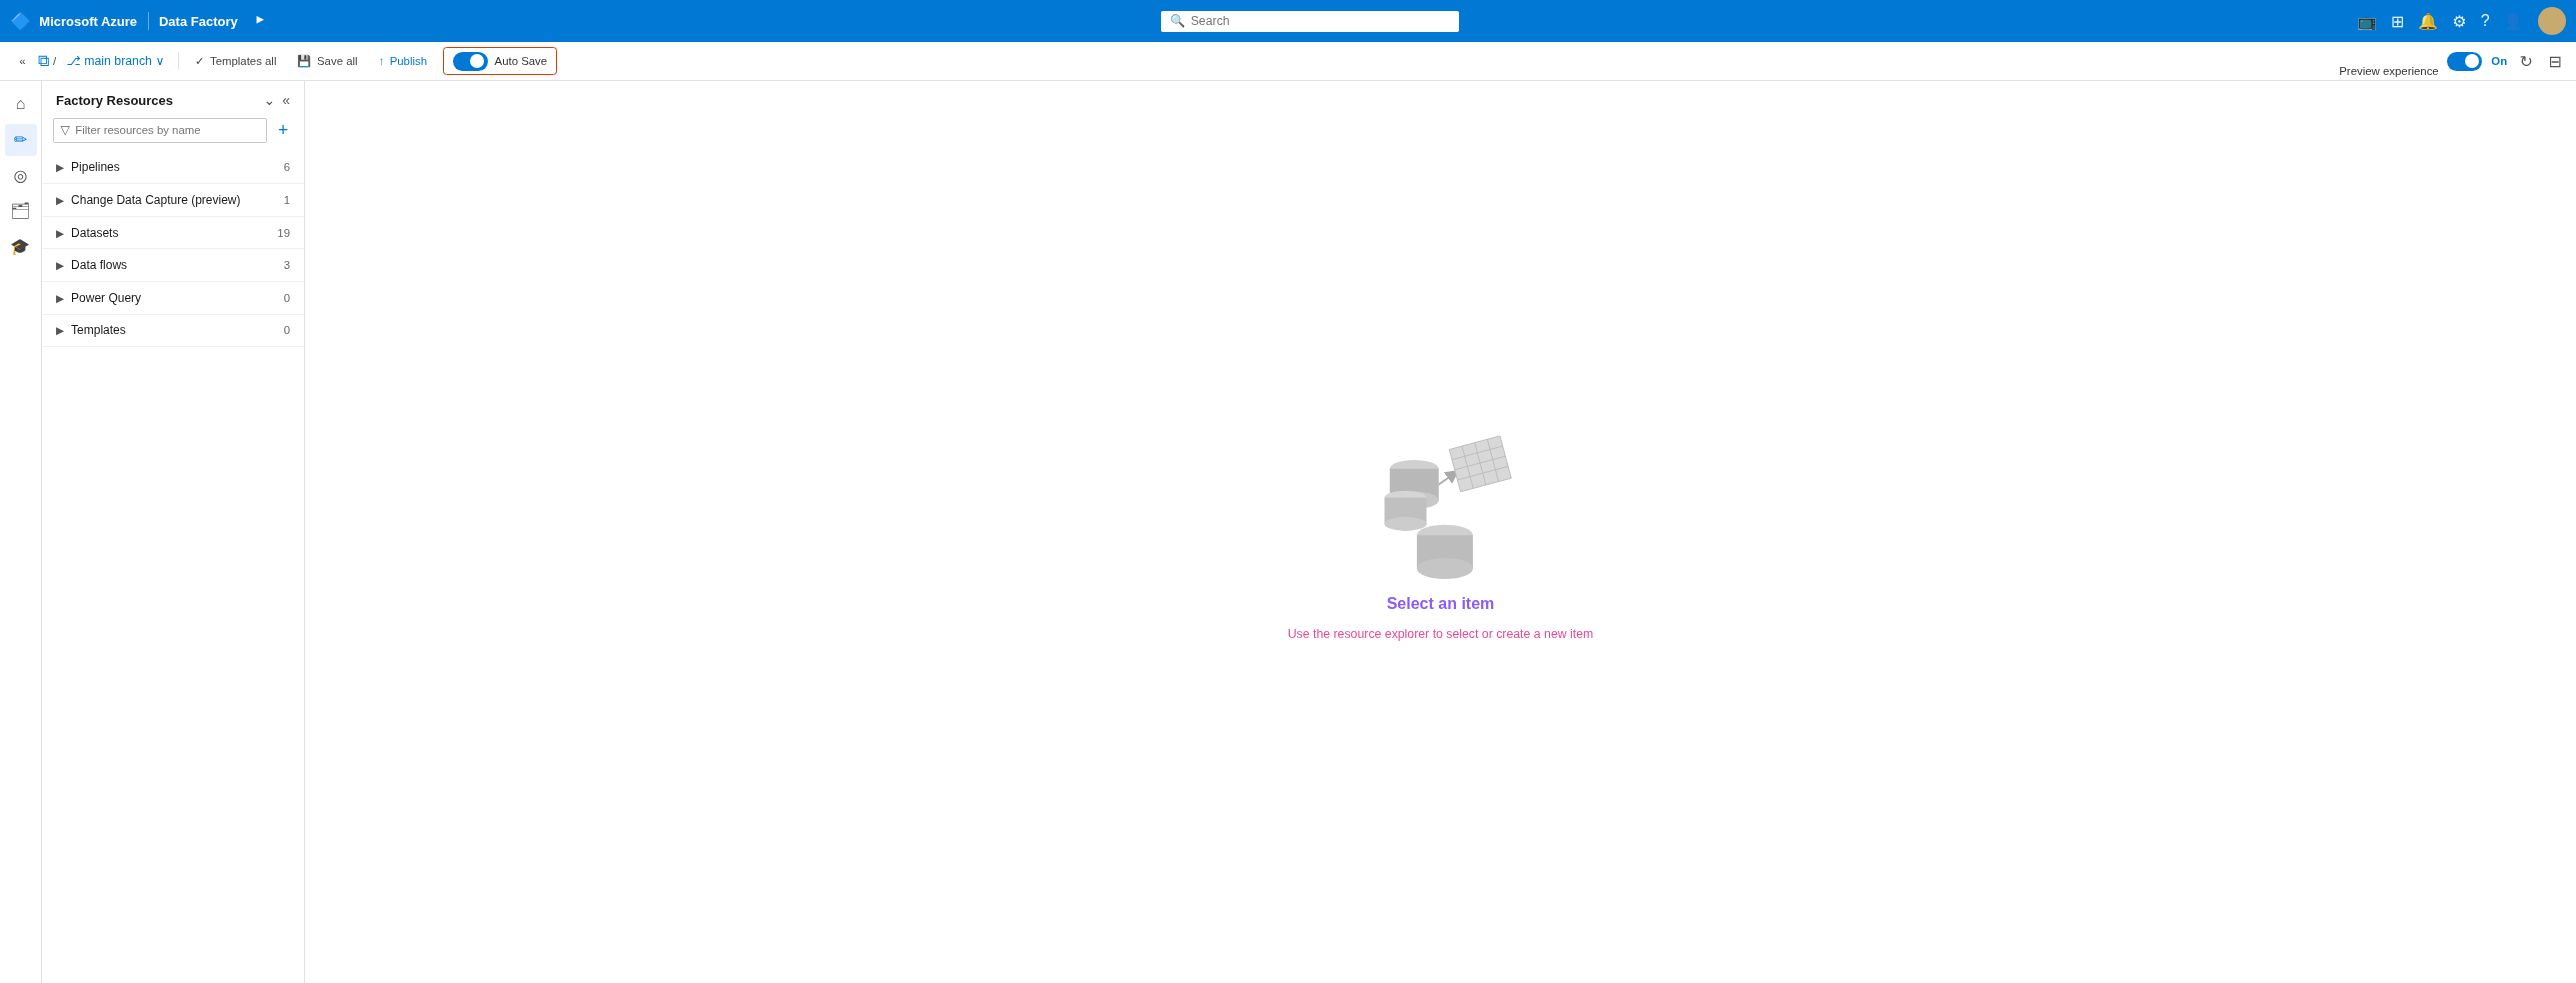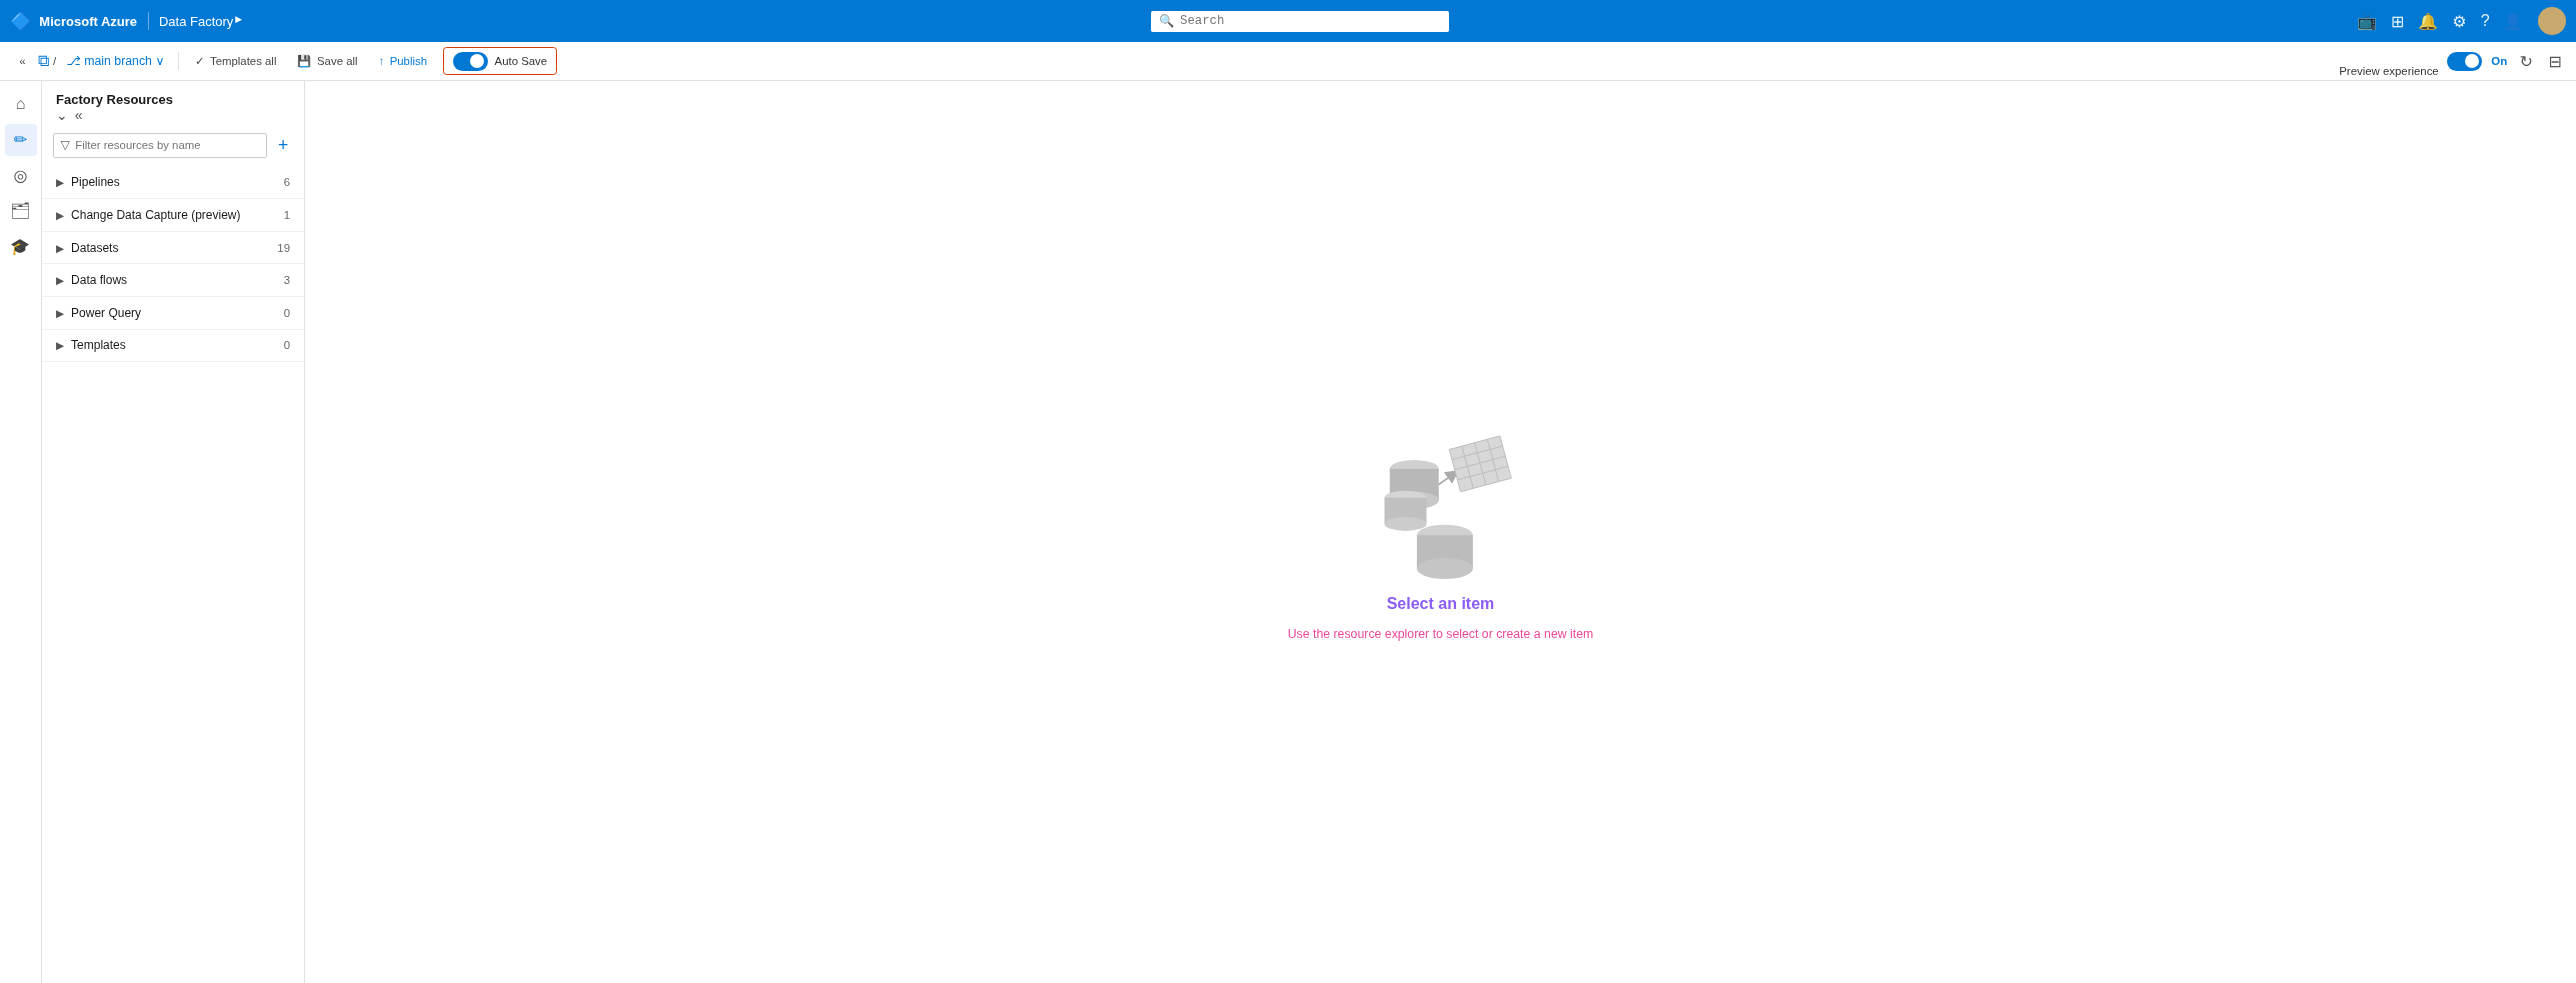--- a/index.html
+++ b/index.html
@@ -23,23 +23,23 @@
       font-weight: 600;
       white-space: nowrap;
     }
     .top-nav-divider {
       width: 0.9px;
       height: 17.5px;
       background: rgba(255,255,255,0.4);
     }
     .top-nav-app-name {
       display: flex;
-      gap: 2px;
+      gap: 19px;
       font-size: 13px;
-      font-weight: 400;
+      font-weight: 700;
       white-space: nowrap;
     }
     .top-nav-search {
       flex: 1;
       display: flex;
       justify-content: center;
     }
     .search-box {
       display: flex;
       align-items: center;
@@ -49,21 +49,20 @@
       gap: 5.3px;
       width: 298px;
     }
     .search-box input {
       border: none;
       outline: none;
       font-size: 12.3px;
       color: #737373;
       width: 100%;
       background: transparent;
-      font-family: Liberation Mono, monospace;
     }
     .top-nav-icons {
       display: flex;
       align-items: center;
       gap: 14px;
     }
     .top-nav-icon-btn {
       color: white;
       cursor: pointer;
       font-size: 16px;
@@ -218,24 +217,23 @@
     
     .factory-panel {
       width: 263px;
       background: white;
       border-right: 0.9px solid #e1e1e1;
       display: flex;
       flex-direction: column;
     }
     .factory-panel-header {
       display: flex;
-      align-items: flex-start;
+      align-items: flex-end;
       justify-content: space-between;
       padding: 10.5px 14px 7px 14px;
-      flex-direction: column;
     }
     .factory-panel-title {
       font-size: 13px;
       font-weight: 600;
       color: #1a1a1a;
     }
     .factory-panel-header-icons {
       display: flex;
       gap: 7px;
     }

